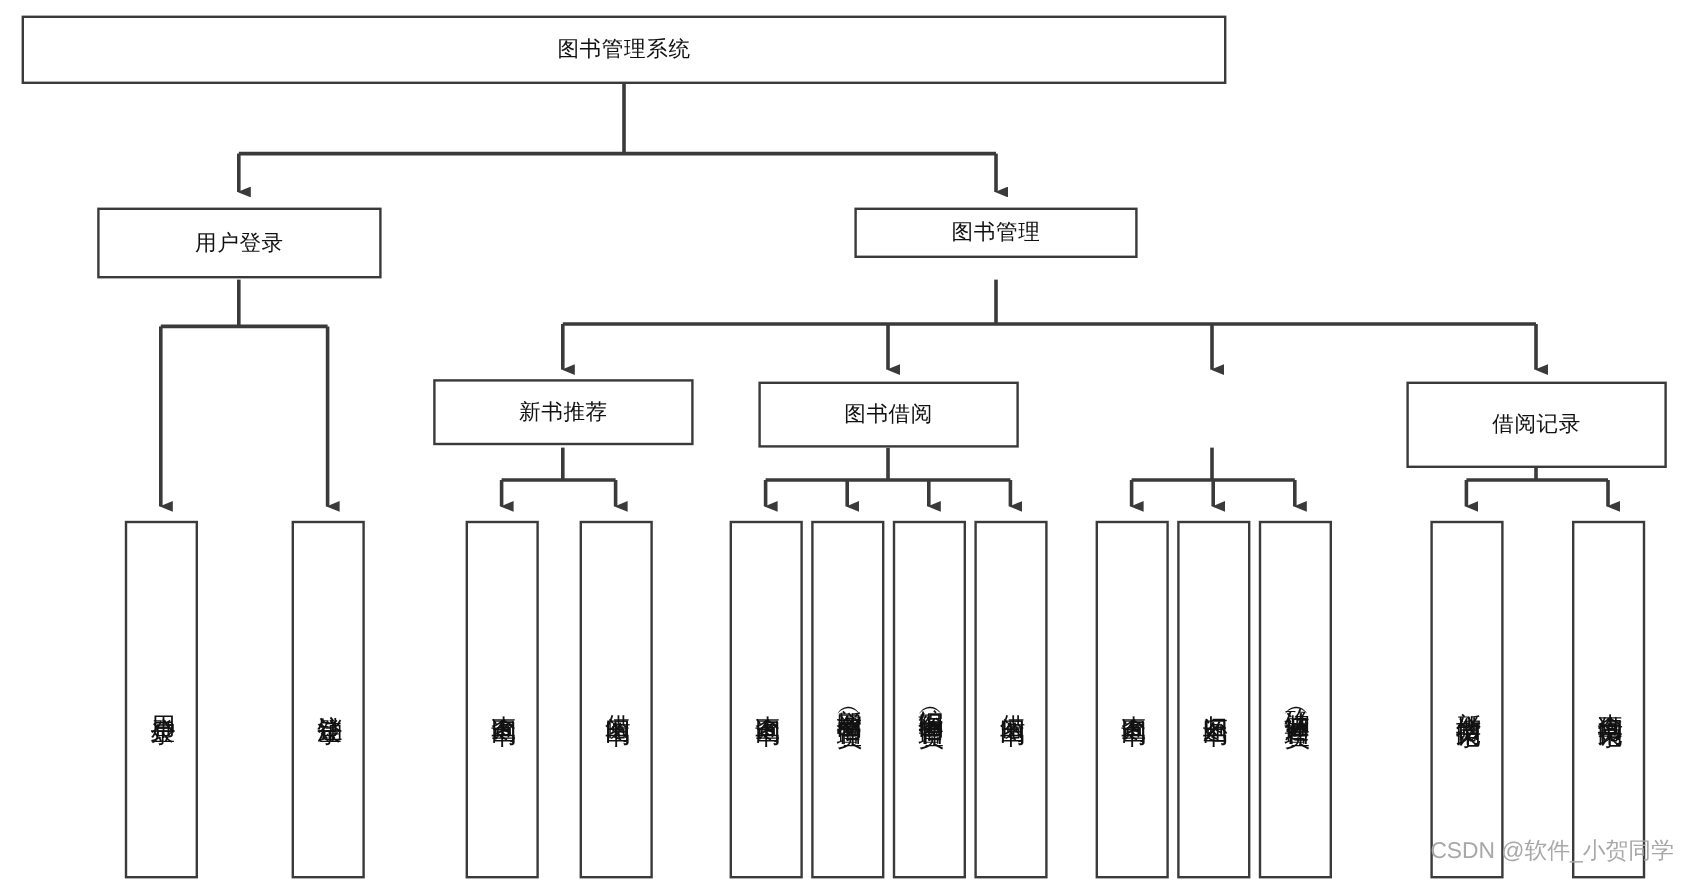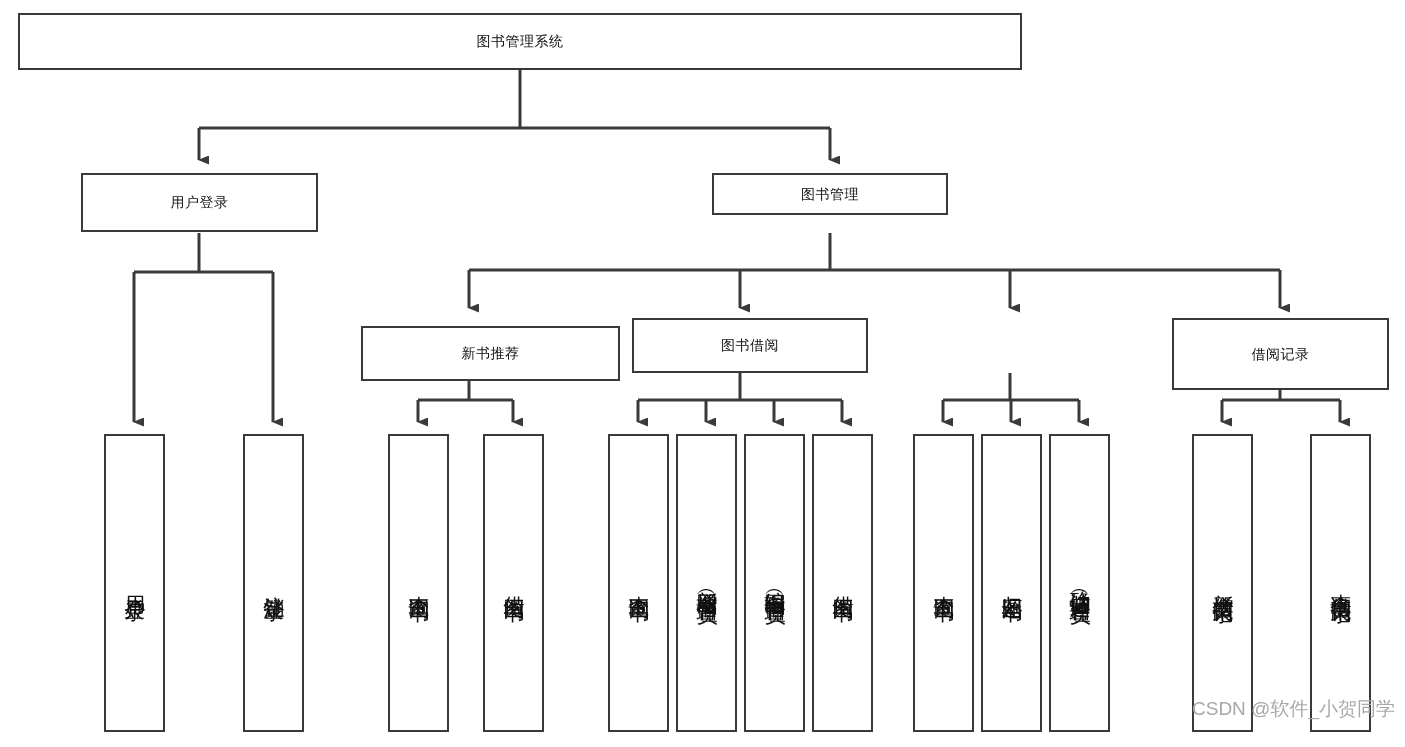--- a/index.html
+++ b/index.html
@@ -37,21 +37,21 @@
     color: #111111;
     text-align: center;
   }
   .node-label {
     display: block;
     line-height: 1.18;
     letter-spacing: 0.5px;
   }
   .node.horiz .node-label {
     writing-mode: horizontal-tb;
-    font-size: 14px;
+    font-size: 18px;
   }
   .node.vert {
     padding: 4px 0;
     align-items: center;
   }
   .node.vert .node-label {
     writing-mode: vertical-rl;
     text-orientation: upright;
     font-size: 21px;
     letter-spacing: 2px;
@@ -124,24 +124,24 @@
     <span class="node-label">图书管理系统</span>
   </div>
 
   <div class="node horiz" style="left:81px; top:173px; width:237px; height:59px;">
     <span class="node-label">用户登录</span>
   </div>
   <div class="node horiz" style="left:712px; top:173px; width:236px; height:42px;">
     <span class="node-label">图书管理</span>
   </div>
 
-  <div class="node horiz" style="left:361px; top:326px; width:259px; height:55px;">
+  <div class="node horiz" style="left:361px; top:316px; width:217px; height:55px;">
     <span class="node-label">新书推荐</span>
   </div>
-  <div class="node horiz" style="left:632px; top:318px; width:236px; height:55px;">
+  <div class="node horiz" style="left:632px; top:318px; width:217px; height:55px;">
     <span class="node-label">图书借阅</span>
   </div>
   <div class="node horiz" style="left:1172px; top:318px; width:217px; height:72px;">
     <span class="node-label">借阅记录</span>
   </div>
 
   <div class="node vert" style="left:104px; top:434px; width:61px; height:298px;">
     <span class="node-label">用户登录</span>
   </div>
   <div class="node vert" style="left:243px; top:434px; width:61px; height:298px;">

